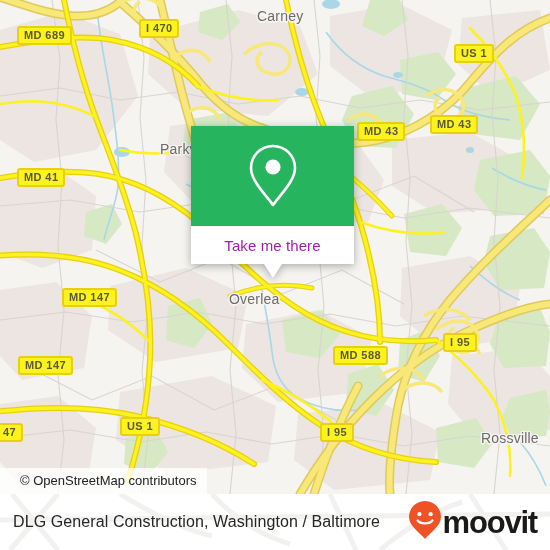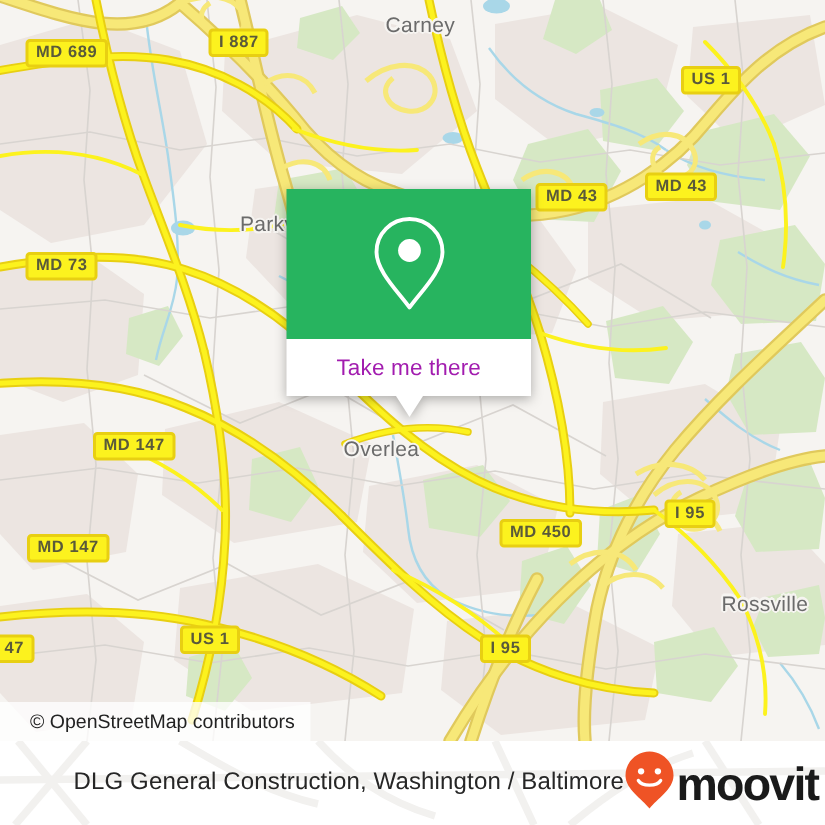--- a/index.html
+++ b/index.html
@@ -136,21 +136,20 @@
     left: 0; top: 0;
     width: 550px; height: 56px;
     pointer-events: none;
   }
   #footer-title {
     position: relative;
     font-size: 16px;
     color: #262626;
     letter-spacing: .1px;
     white-space: nowrap;
-    margin-left: 36px;
   }
   #moovit-logo {
     position: relative;
     display: flex;
     align-items: center;
     gap: 1px;
   }
   #moovit-wordmark {
     font-size: 31px;
     font-weight: bold;
@@ -327,31 +326,31 @@
           <path d="M436,340 C458,356 478,376 494,400"></path>
           <path d="M494,400 C506,424 512,450 510,476"></path>
           <path d="M360,222 C388,232 416,236 444,232"></path>
         </g>
       </g>
     </svg>
 
     <div class="place-label" style="left:257px; top:8px;">Carney</div>
     <div class="place-label" style="left:160px; top:141px;">Parkville</div>
     <div class="place-label" style="left:229px; top:291px;">Overlea</div>
-    <div class="place-label" style="left:481px; top:394px;">Rossville</div>
+    <div class="place-label" style="left:481px; top:430px;">Rossville</div>
 
     <div class="shield" style="left:17px;  top:26px;">MD 689</div>
-    <div class="shield" style="left:139px; top:19px;">I 887</div>
+    <div class="shield" style="left:139px; top:19px;">I 470</div>
     <div class="shield" style="left:454px; top:44px;">US 1</div>
     <div class="shield" style="left:357px; top:122px;">MD 43</div>
     <div class="shield" style="left:430px; top:115px;">MD 43</div>
-    <div class="shield" style="left:17px;  top:168px;">MD 73</div>
+    <div class="shield" style="left:17px;  top:168px;">MD 41</div>
     <div class="shield" style="left:62px;  top:288px;">MD 147</div>
     <div class="shield" style="left:18px;  top:356px;">MD 147</div>
-    <div class="shield" style="left:333px; top:346px;">MD 450</div>
+    <div class="shield" style="left:333px; top:346px;">MD 588</div>
     <div class="shield" style="left:443px; top:333px;">I 95</div>
     <div class="shield" style="left:120px; top:417px;">US 1</div>
     <div class="shield" style="left:320px; top:423px;">I 95</div>
     <div class="shield" style="left:-4px;  top:423px;">47</div>
 
     <div id="attribution">© OpenStreetMap contributors</div>
 
     <div id="popup-card">
       <div id="popup-green">
         <span id="popup-pin-icon">

